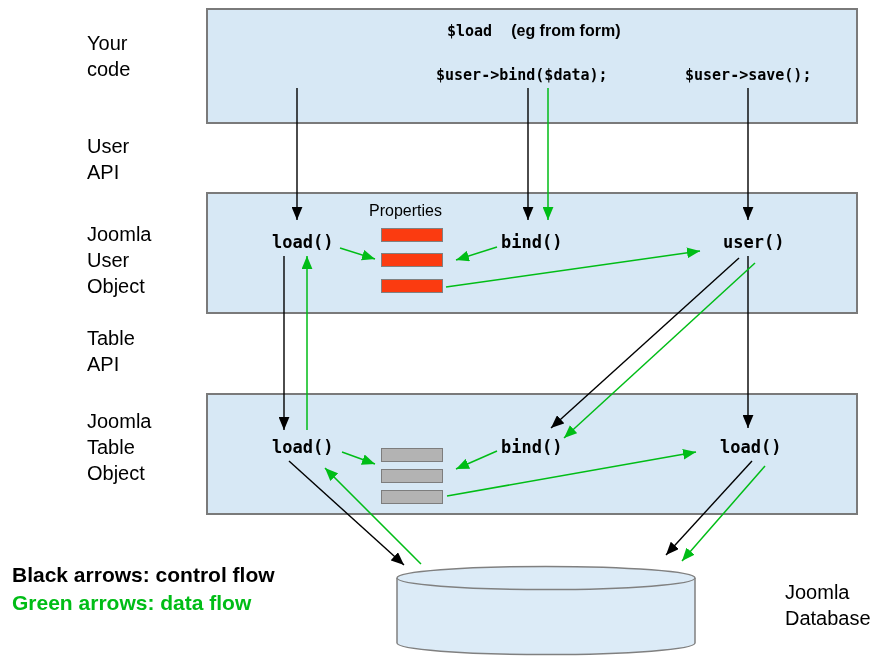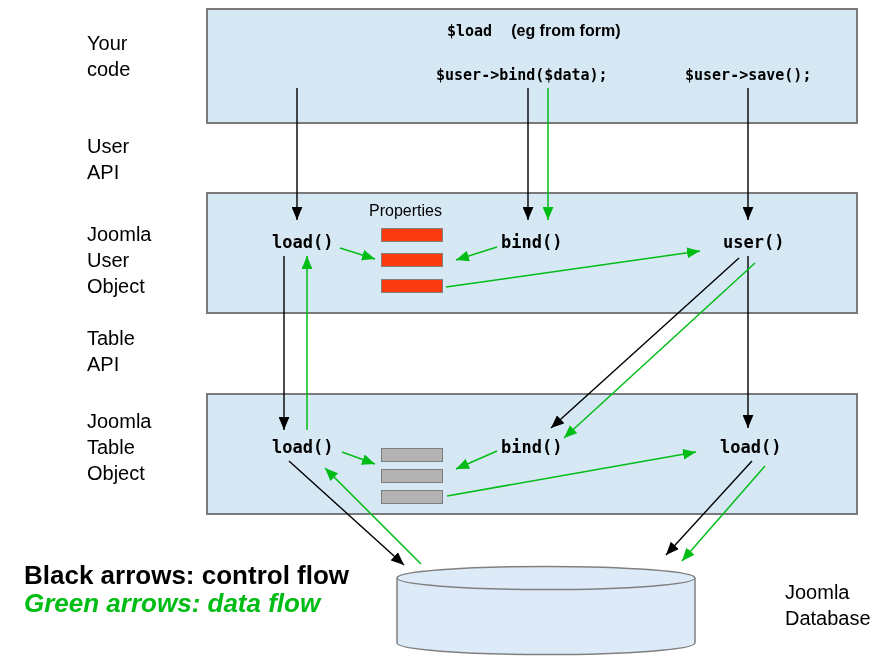--- a/index.html
+++ b/index.html
@@ -23,22 +23,22 @@
   }
   .sansnote{font-family:"Liberation Sans",sans-serif;font-weight:bold;font-size:16px;margin-left:19px;}
   .method{
     position:absolute;font-family:"DejaVu Sans Mono",monospace;font-weight:bold;
     font-size:17px;z-index:3;white-space:nowrap;
   }
   .boxtitle{position:absolute;font-size:16px;line-height:22px;z-index:3;}
   .bar{position:absolute;left:381px;width:62px;height:14px;box-sizing:border-box;z-index:2;}
   .bar-red{background:var(--bar-red,#fb3b10);border:1px solid #808080;}
   .bar-gray{background:var(--bar-gray,#b3b3b3);border:1px solid #7d7d7d;}
-  #legend{position:absolute;left:24px;top:561px;font-weight:bold;font-size:26px;line-height:28px;z-index:3;}
-  #legend .green{color:var(--arrow-green,#00bd16);font-style:italic;}
+  #legend{position:absolute;left:12px;top:561px;font-weight:bold;font-size:21px;line-height:28px;z-index:3;}
+  #legend .green{color:var(--arrow-green,#00bd16);}
   #db-label{position:absolute;left:785px;top:579px;font-size:20px;line-height:26px;z-index:3;}
   #overlay{position:absolute;left:0;top:0;z-index:2;pointer-events:none;}
   .ctrl{stroke:var(--arrow-black,#000);stroke-width:1.4;}
   .dataflow{stroke:var(--arrow-green,#00bd16);stroke-width:1.5;}
   .head-black{fill:var(--arrow-black,#000);}
   .head-green{fill:var(--arrow-green,#00bd16);}
   .cyl{fill:var(--db-fill,#dcebf7);stroke:#808080;stroke-width:1.5;}
 </style>
 </head>
 <body>

